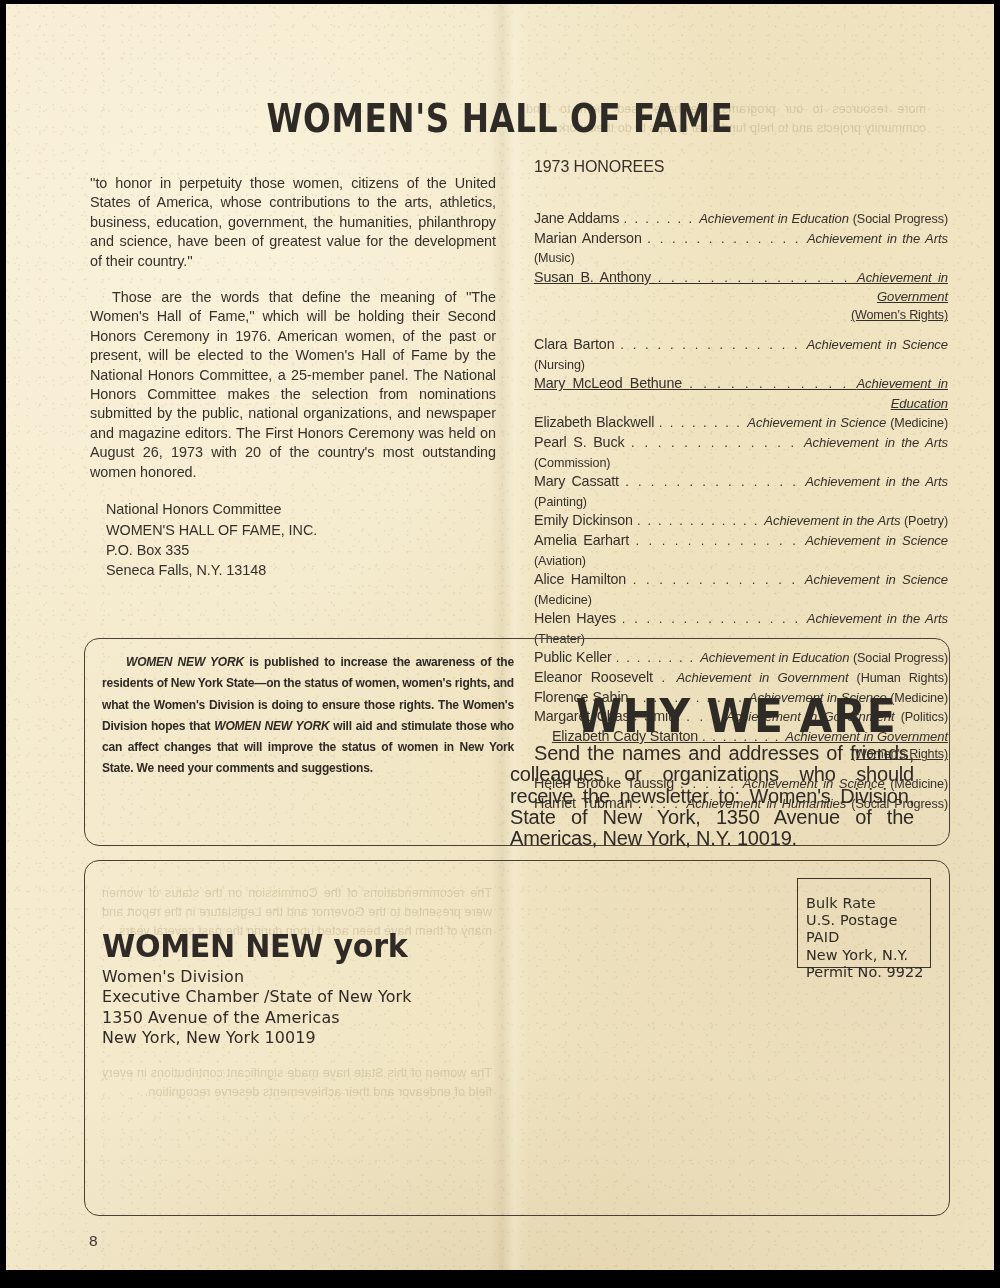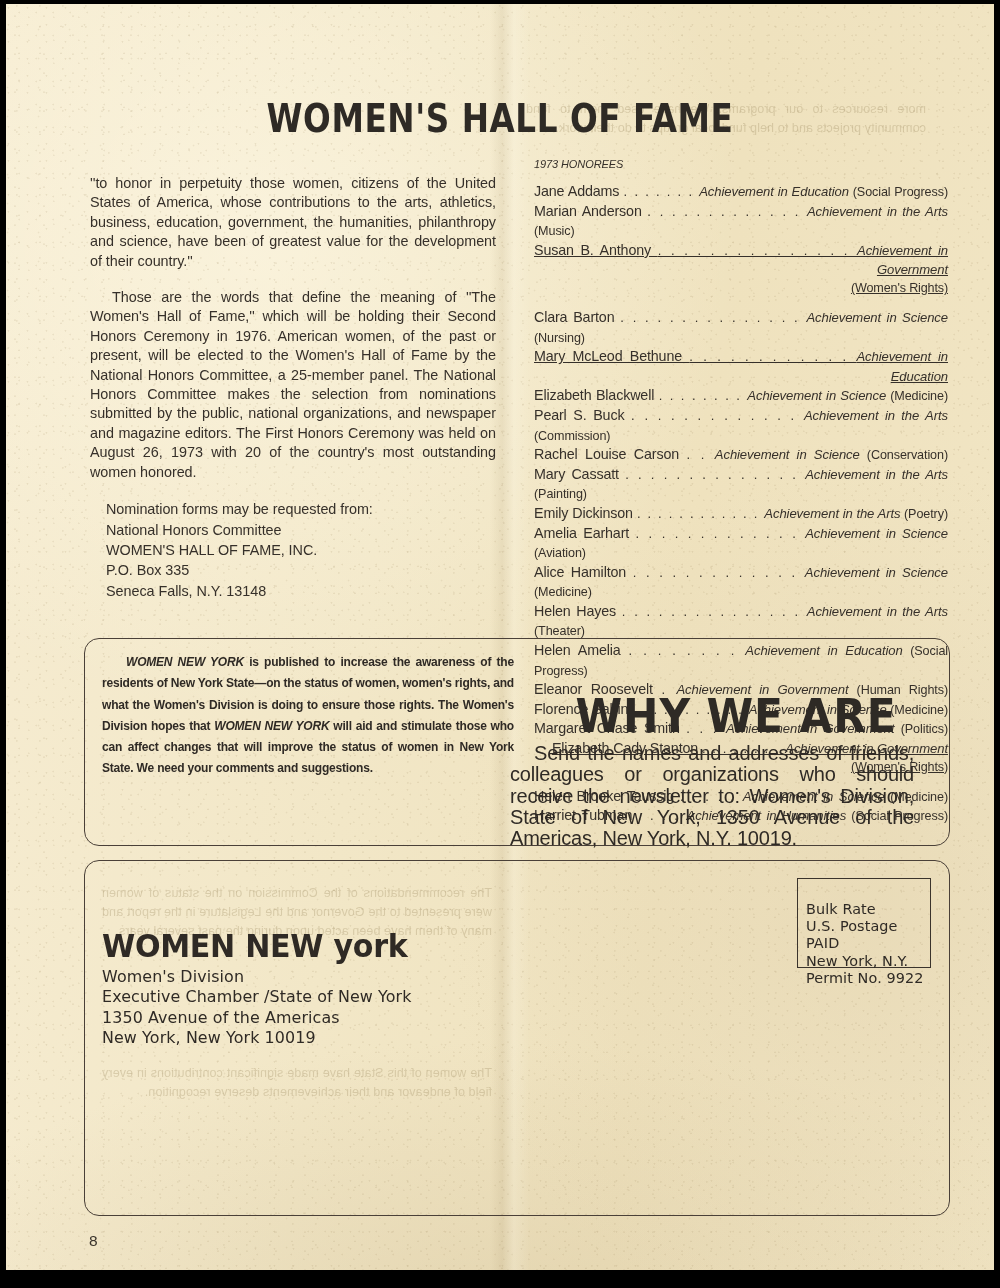--- a/index.html
+++ b/index.html
@@ -117,24 +117,23 @@
   #col-left .addr div { white-space: nowrap; }
 
   #col-right {
     position: absolute;
     left: 528px;
     top: 154px;
     width: 414px;
     color: #36302a;
   }
   #honorees-heading {
-    font-size: 11px;
+    font-size: 16px;
     letter-spacing: -.1px;
-    margin-bottom: 12px;
-    font-style: italic;
+    margin-bottom: 33px;
   }
   .honoree {
     font-size: 14.3px;
     line-height: 18.6px;
     letter-spacing: -.15px;
     text-align: justify;
     text-align-last: justify;
     white-space: normal;
   }
   .honoree .nm { white-space: nowrap; }
@@ -245,21 +244,21 @@
 
   
   #permit {
     position: absolute;
     left: 791px;
     top: 874px;
     width: 134px;
     height: 90px;
     border: 1.6px solid #3a332c;
     box-sizing: border-box;
-    padding: 22px 0 0 8px;
+    padding: 16px 0 0 8px;
     font-size: 14.4px;
     line-height: 17.2px;
     color: #2f2a25;
     font-family: "DejaVu Sans", sans-serif;
     letter-spacing: .1px;
   }
   #permit div { white-space: nowrap; }
 
   
   #pageno {
@@ -282,45 +281,43 @@
     <div class="bleed" style="left:520px; top:96px; width:400px;">more resources to our programs. We have used them to fund community projects and to help fund local groups to do their work.</div>
     <div class="bleed" style="left:96px; top:880px; width:390px;">The recommendations of the Commission on the status of women were presented to the Governor and the Legislature in the report and many of them have been acted upon during the past several years.</div>
     <div class="bleed" style="left:96px; top:1060px; width:390px;">The women of this State have made significant contributions in every field of endeavor and their achievements deserve recognition.</div>
 
     <div id="hof-title">WOMEN'S HALL OF FAME</div>
 
     <div id="col-left">
       <p>''to honor in perpetuity those women, citizens of the United States of America, whose contributions to the arts, athletics, business, education, government, the humanities, philanthropy and science, have been of greatest value for the development of their country.''</p>
       <p class="indent">Those are the words that define the meaning of ''The Women's Hall of Fame,'' which will be holding their Second Honors Ceremony in 1976. American women, of the past or present, will be elected to the Women's Hall of Fame by the National Honors Committee, a 25-member panel. The National Honors Committee makes the selection from nominations submitted by the public, national organizations, and newspaper and magazine editors. The First Honors Ceremony was held on August 26, 1973 with 20 of the country's most outstanding women honored.</p>
       <div class="addr">
-        <div>Nomination forms may be requested from:</div>
         <div>National Honors Committee</div>
         <div>WOMEN'S HALL OF FAME, INC.</div>
         <div>P.O. Box 335</div>
         <div>Seneca Falls, N.Y. 13148</div>
       </div>
     </div>
 
     <div id="col-right">
       <div id="honorees-heading">1973 HONOREES</div>
       <div id="honorees-list">
           <div class="honoree"><span class="nm">Jane Addams </span><span class="leader">. . . . . . . </span><span class="ach">Achievement in Education</span><span class="fld"> (Social Progress)</span></div>
           <div class="honoree"><span class="nm">Marian Anderson </span><span class="leader">. . . . . . . . . . . . . </span><span class="ach">Achievement in the Arts</span><span class="fld"> (Music)</span></div>
           <div class="honoree two-line gap-after"><span class="nm">Susan B. Anthony </span><span class="leader">. . . . . . . . . . . . . . . </span><span class="ach">Achievement in Government</span><span class="cont">(Women's Rights)</span></div>
           <div class="honoree"><span class="nm">Clara Barton </span><span class="leader">. . . . . . . . . . . . . . . </span><span class="ach">Achievement in Science</span><span class="fld"> (Nursing)</span></div>
           <div class="honoree two-line"><span class="nm">Mary McLeod Bethune </span><span class="leader">. . . . . . . . . . . . </span><span class="ach">Achievement in Education</span></div>
           <div class="honoree"><span class="nm">Elizabeth Blackwell </span><span class="leader">. . . . . . . . </span><span class="ach">Achievement in Science</span><span class="fld"> (Medicine)</span></div>
           <div class="honoree"><span class="nm">Pearl S. Buck </span><span class="leader">. . . . . . . . . . . . . </span><span class="ach">Achievement in the Arts</span><span class="fld"> (Commission)</span></div>
-          <div class="honoree"><span class="nm">Rachel Louise Carson </span><span class="leader">. . </span><span class="ach">Achievement in Science</span><span class="fld"> (Conservation)</span></div>
           <div class="honoree"><span class="nm">Mary Cassatt </span><span class="leader">. . . . . . . . . . . . . . </span><span class="ach">Achievement in the Arts</span><span class="fld"> (Painting)</span></div>
           <div class="honoree"><span class="nm">Emily Dickinson </span><span class="leader">. . . . . . . . . . . . </span><span class="ach">Achievement in the Arts</span><span class="fld"> (Poetry)</span></div>
           <div class="honoree"><span class="nm">Amelia Earhart </span><span class="leader">. . . . . . . . . . . . . </span><span class="ach">Achievement in Science</span><span class="fld"> (Aviation)</span></div>
           <div class="honoree"><span class="nm">Alice Hamilton </span><span class="leader">. . . . . . . . . . . . . </span><span class="ach">Achievement in Science</span><span class="fld"> (Medicine)</span></div>
           <div class="honoree"><span class="nm">Helen Hayes </span><span class="leader">. . . . . . . . . . . . . . . </span><span class="ach">Achievement in the Arts</span><span class="fld"> (Theater)</span></div>
-          <div class="honoree"><span class="nm">Helen Amelia </span><span class="leader">. . . . . . . . </span><span class="ach">Achievement in Education</span><span class="fld"> (Social Progress)</span></div>
+          <div class="honoree"><span class="nm">Public Keller </span><span class="leader">. . . . . . . . </span><span class="ach">Achievement in Education</span><span class="fld"> (Social Progress)</span></div>
           <div class="honoree"><span class="nm">Eleanor Roosevelt </span><span class="leader">. </span><span class="ach">Achievement in Government</span><span class="fld"> (Human Rights)</span></div>
           <div class="honoree"><span class="nm">Florence Sabin </span><span class="leader">. . . . . . . . . . . </span><span class="ach">Achievement in Science</span><span class="fld"> (Medicine)</span></div>
           <div class="honoree"><span class="nm">Margaret Chase Smith </span><span class="leader">. . . </span><span class="ach">Achievement in Government</span><span class="fld"> (Politics)</span></div>
           <div class="honoree two-line gap-after"><span class="nm">Elizabeth Cady Stanton </span><span class="leader">. . . . . . . . </span><span class="ach">Achievement in Government</span><span class="cont">(Women's Rights)</span></div>
           <div class="honoree"><span class="nm">Helen Brooke Taussig </span><span class="leader">. . . . . </span><span class="ach">Achievement in Science</span><span class="fld"> (Medicine)</span></div>
           <div class="honoree"><span class="nm">Harriet Tubman </span><span class="leader">. . . . </span><span class="ach">Achievement in Humanities</span><span class="fld"> (Social Progress)</span></div>
         </div>
     </div>
 
     <div class="rbox" id="box-mid"></div>

